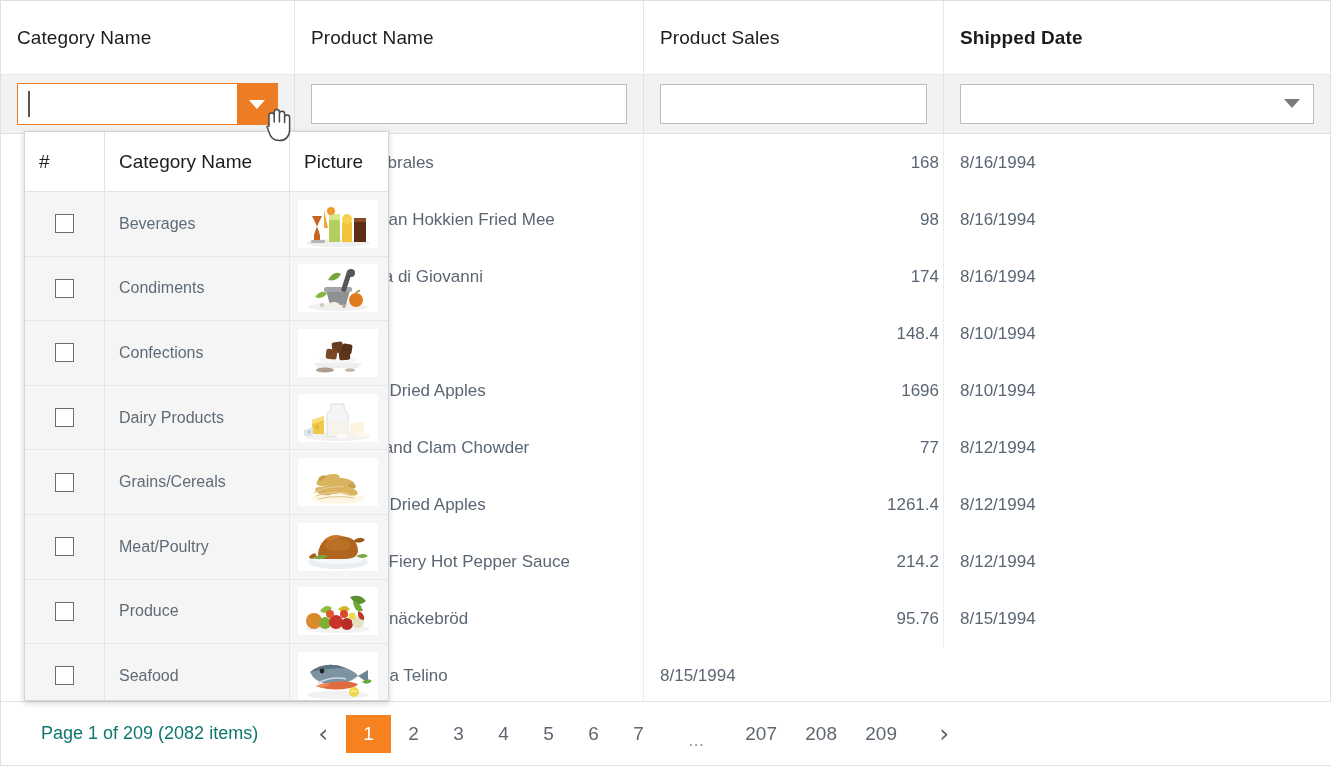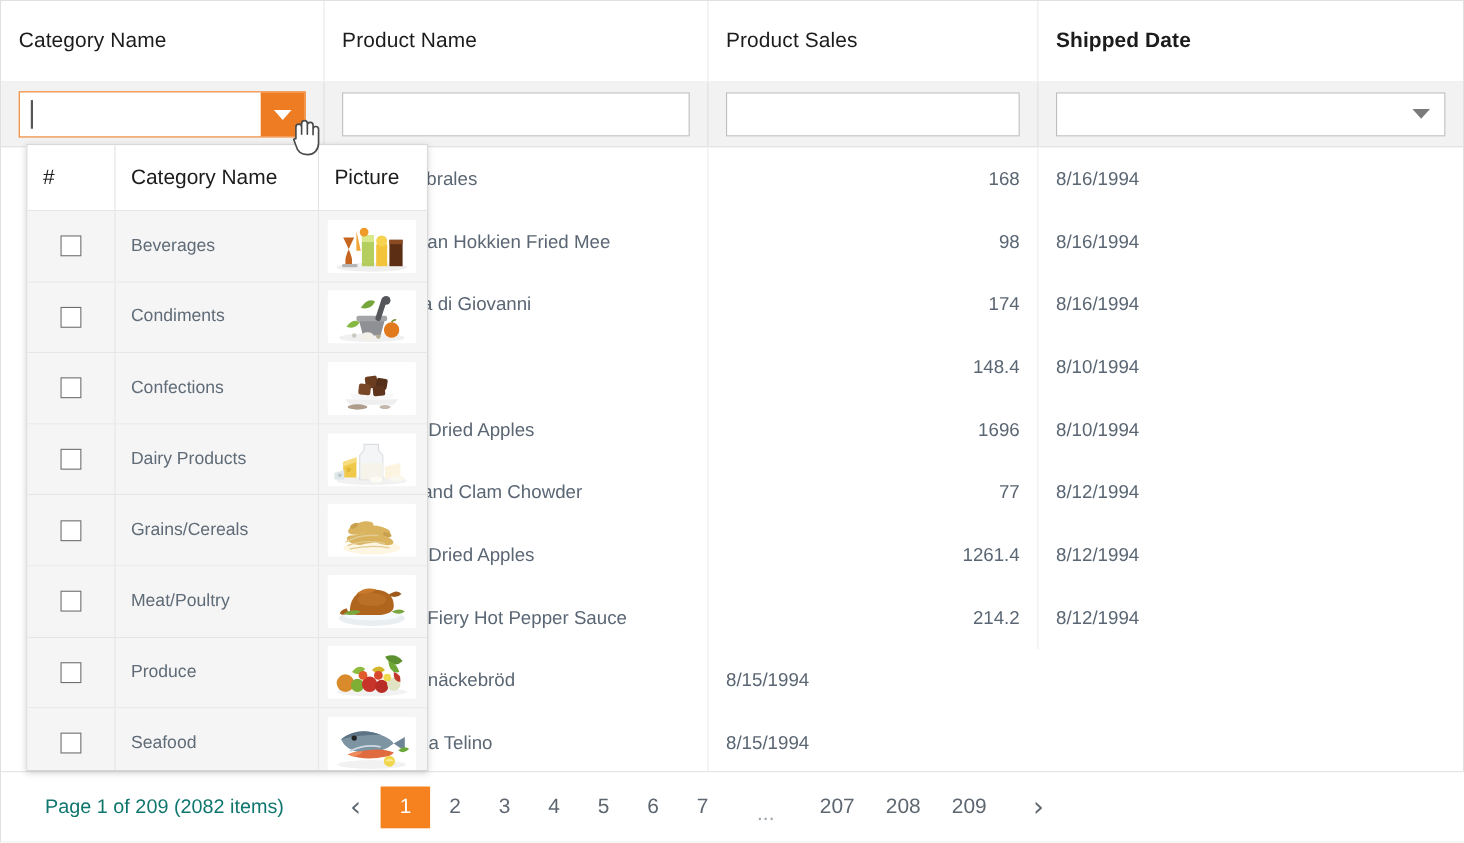--- a/index.html
+++ b/index.html
@@ -175,21 +175,21 @@
     display: flex;
     align-items: center;
     padding: 0 16px;
     font-size: 17px;
     color: #5a6673;
     border-right: 1px solid #ececec;
     overflow: hidden;
     white-space: nowrap;
   }
   .data-cell:last-child { border-right: none; }
-  .num { justify-content: flex-end; padding-right: 16px; text-align: center; }
+  .num { justify-content: flex-end; padding-right: 4px; text-align: center; }
 
   
   .dropdown {
     position: absolute;
     left: 23px;
     top: 130px;
     width: 365px;
     height: 570px;
     background: #ffffff;
     border: 1px solid #d5d5d5;
@@ -411,20 +411,21 @@
       </div>
       <div class="data-row">
         <div class="data-cell col-0"></div>
         <div class="data-cell col-1">Louisiana Fiery Hot Pepper Sauce</div>
         <div class="data-cell col-2 num">214.2</div>
         <div class="data-cell col-3">8/12/1994</div>
       </div>
       <div class="data-row">
         <div class="data-cell col-0"></div>
         <div class="data-cell col-1">Gustaf's Knäckebröd</div>
+        <div class="data-cell col-2 num">95.76</div>
         <div class="data-cell col-3">8/15/1994</div>
       </div>
       <div class="data-row">
         <div class="data-cell col-0"></div>
         <div class="data-cell col-1">Gorgonzola Telino</div>
         <div class="data-cell col-3">8/15/1994</div>
       </div>
     </div>
 
   <div class="pager">

